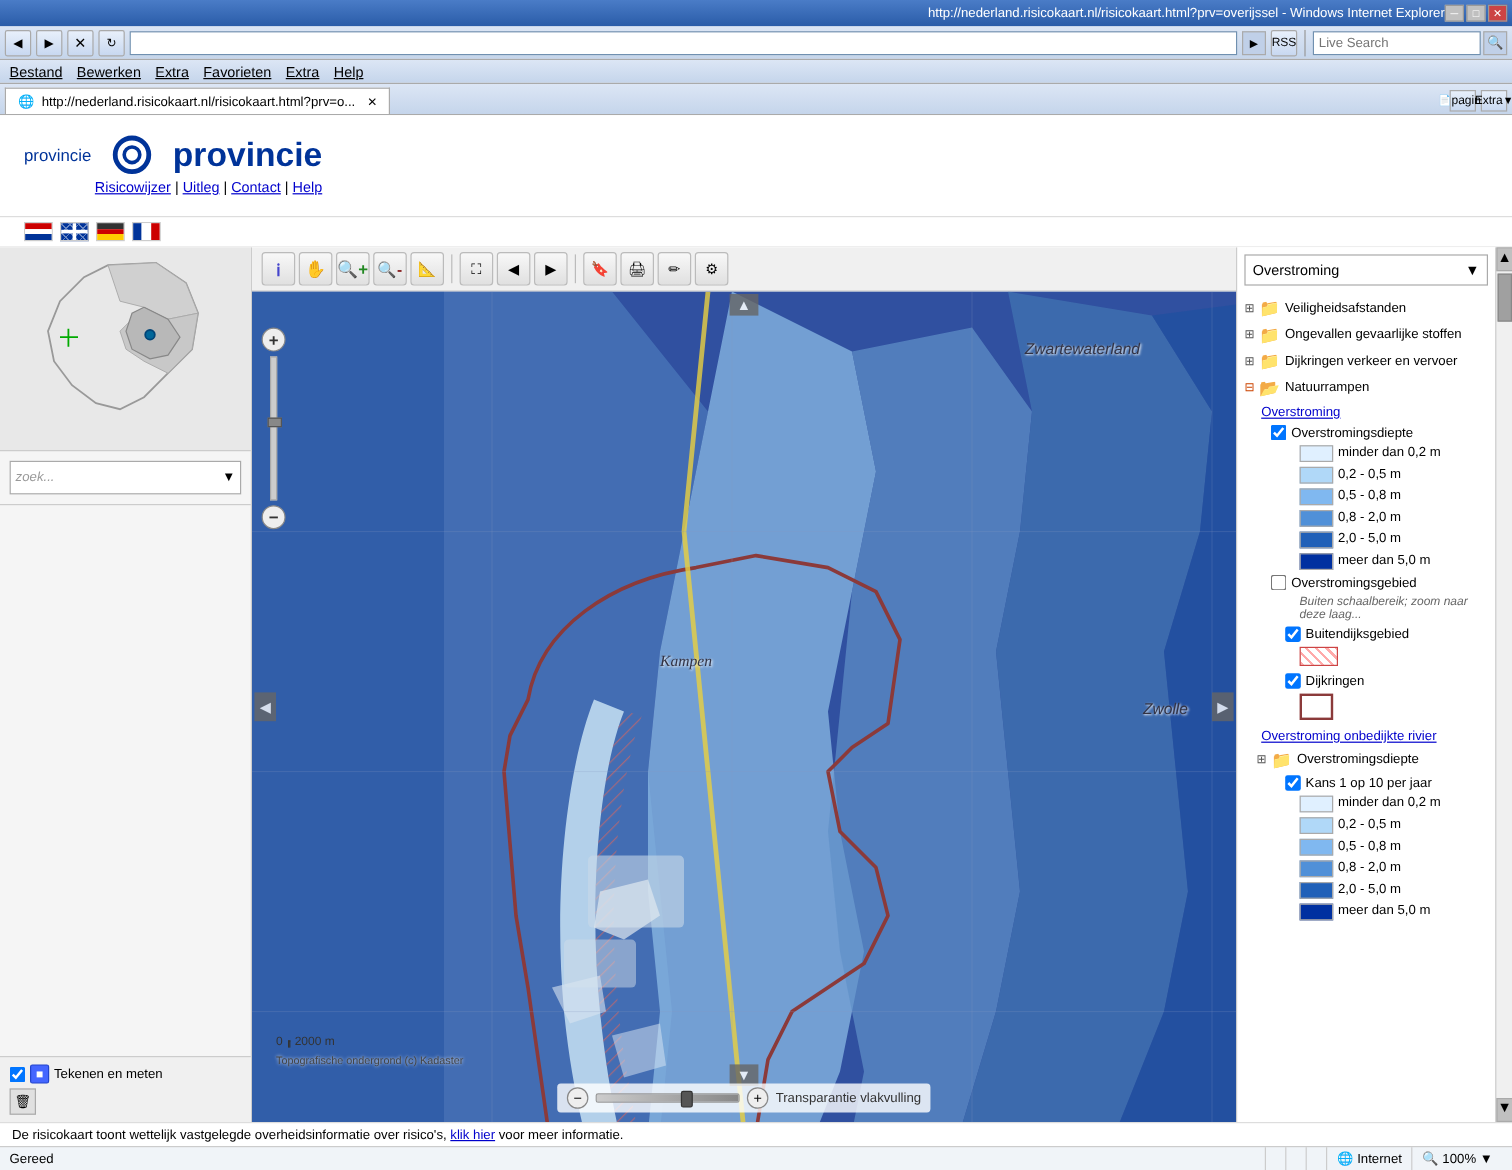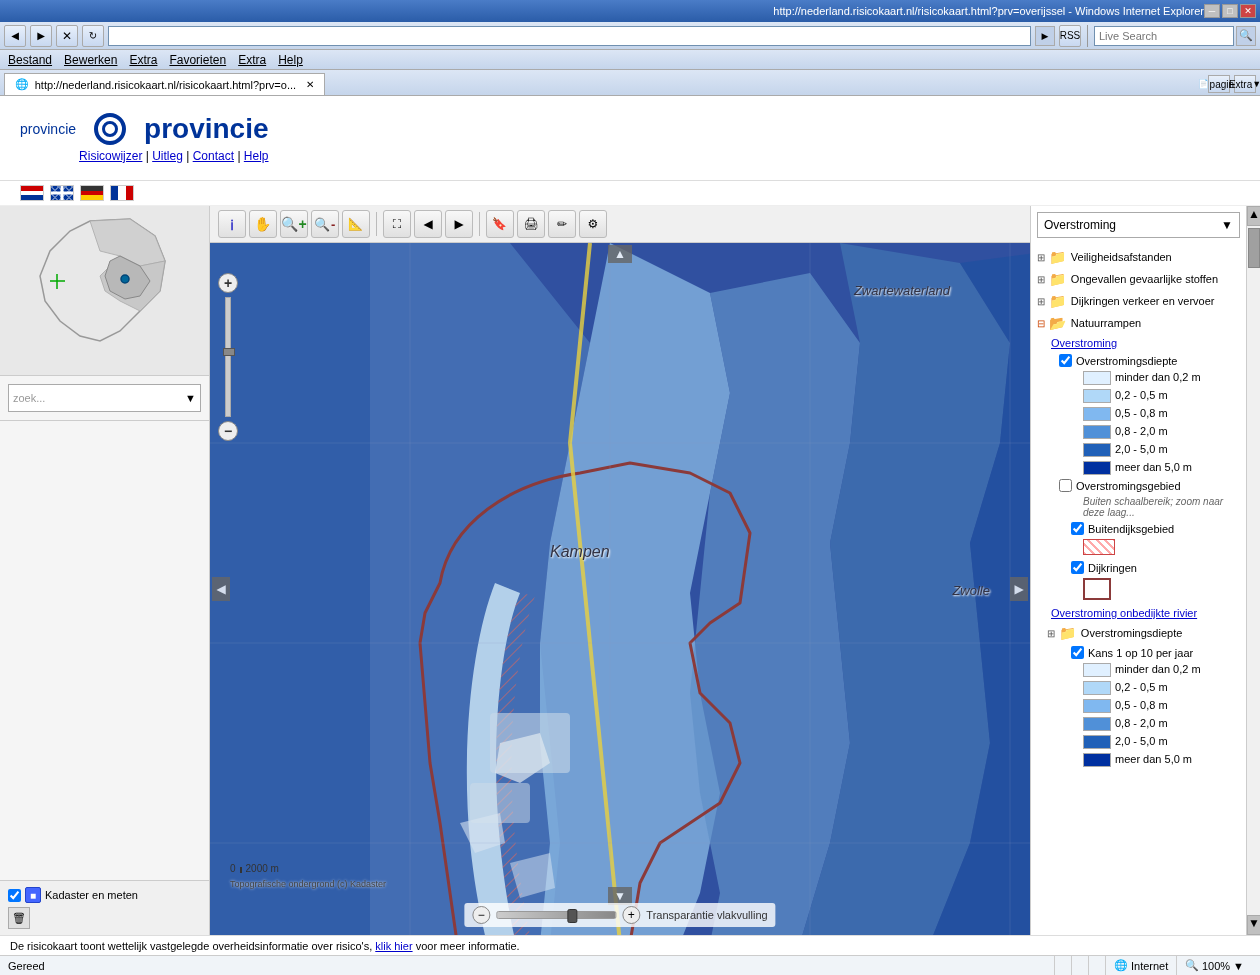--- a/index.html
+++ b/index.html
@@ -146,20 +146,21 @@
       width: 100%;
       height: 24px;
       border: 1px solid #aaa;
       background: white;
       font-size: 11px;
       display: flex;
       align-items: center;
       justify-content: space-between;
       padding: 13px 4px;
       cursor: pointer;
+      font-style: italic;
     }
     .radio-group { padding: 8px; }
     .radio-item { display: flex; align-items: center; gap: 4px; margin-bottom: 4px; font-size: 11px; cursor: pointer; }
 
     
     .map-toolbar {
       background: #f0f0f0;
       border-bottom: 1px solid #ccc;
       padding: 4px 8px;
       display: flex;
@@ -463,21 +464,21 @@
       </div>
 
 
       <div style="flex:1;"></div>
       <div style="padding:6px 8px;border-top:1px solid #ccc;background:#f0f0f0;">
         <div class="tekenen-header">
           <input type="checkbox" checked="" style="">
           <div style="width:16px;height:16px;background:#4466ff;border:1px solid #2244cc;border-radius:2px;display:flex;align-items:center;justify-content:center;">
             <span style="color:white;font-size:10px;">■</span>
           </div>
-          <span>Kadaster en meten</span>
+          <span>Tekenen en meten</span>
         </div>
         <div class="tekenen-tools" style="margin-top:4px;">
           <div class="tekenen-btn">🗑</div>
         </div>
       </div>
     </div>
 
     <div style="flex:1;display:flex;flex-direction:column;position:relative;">
 
       <div class="map-toolbar">
@@ -565,21 +566,21 @@
           <line x1="0" y1="600" x2="1060" y2="600" stroke="#8898c0" stroke-width="0.5" opacity="0.4"></line>
           <line x1="0" y1="800" x2="1060" y2="800" stroke="#8898c0" stroke-width="0.5" opacity="0.4"></line>
           <line x1="200" y1="0" x2="200" y2="980" stroke="#8898c0" stroke-width="0.5" opacity="0.4"></line>
           <line x1="400" y1="0" x2="400" y2="980" stroke="#8898c0" stroke-width="0.5" opacity="0.4"></line>
           <line x1="600" y1="0" x2="600" y2="980" stroke="#8898c0" stroke-width="0.5" opacity="0.4"></line>
           <line x1="800" y1="0" x2="800" y2="980" stroke="#8898c0" stroke-width="0.5" opacity="0.4"></line>
           <line x1="1000" y1="0" x2="1000" y2="980" stroke="#8898c0" stroke-width="0.5" opacity="0.4"></line>
         </svg>
 
         <div style="position:absolute;top:40px;right:80px;font-size:13px;color:#334;font-style:italic;text-shadow:1px 1px 2px white;">Zwartewaterland</div>
-        <div style="position:absolute;top:300px;left:340px;font-size:16px;color:#334;font-style:italic;text-shadow:1px 1px 2px white;">Kampen</div>
+        <div style="position:absolute;top:300px;left:340px;font-size:13px;color:#334;font-style:italic;text-shadow:1px 1px 2px white;font-family:Liberation Serif, serif;">Kampen</div>
         <div style="position:absolute;top:340px;right:40px;font-size:13px;color:#334;font-style:italic;text-shadow:1px 1px 2px white;">Zwolle</div>
 
         <div class="map-nav-top">▲</div>
         <div class="map-nav-left">◀</div>
         <div class="map-nav-right">▶</div>
         <div class="map-nav-bottom">▼</div>
 
         <div class="zoom-control-left">
           <div class="zoom-plus">+</div>
           <div class="zoom-slider-track">

